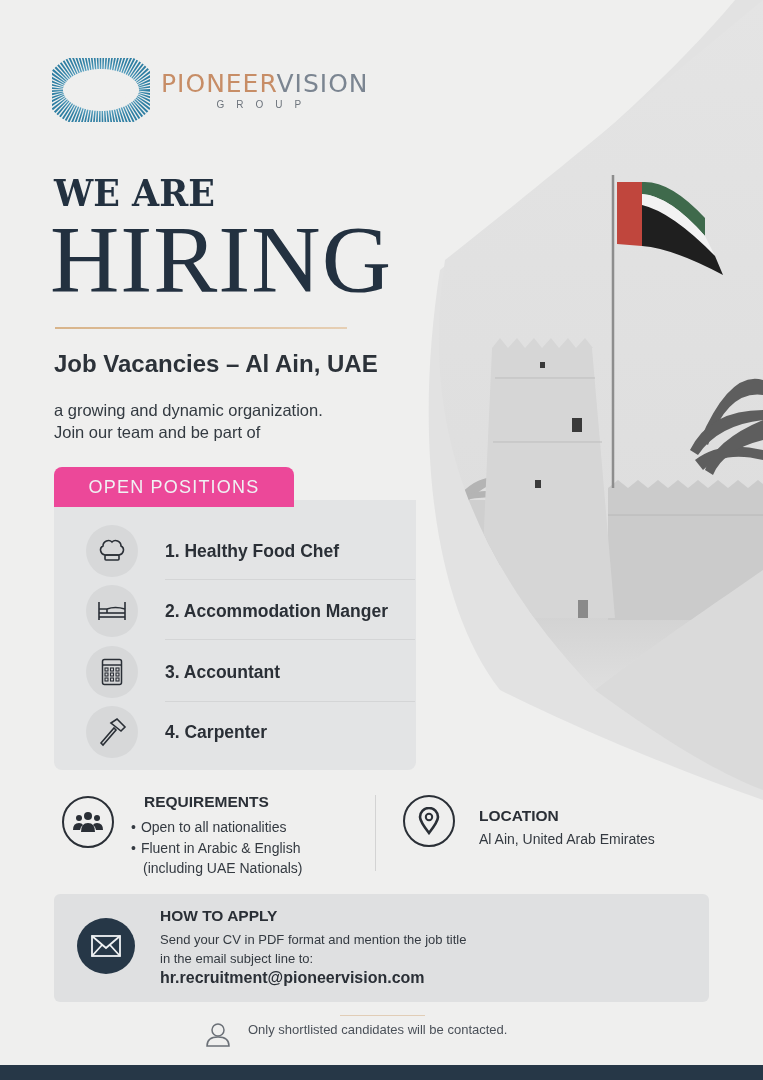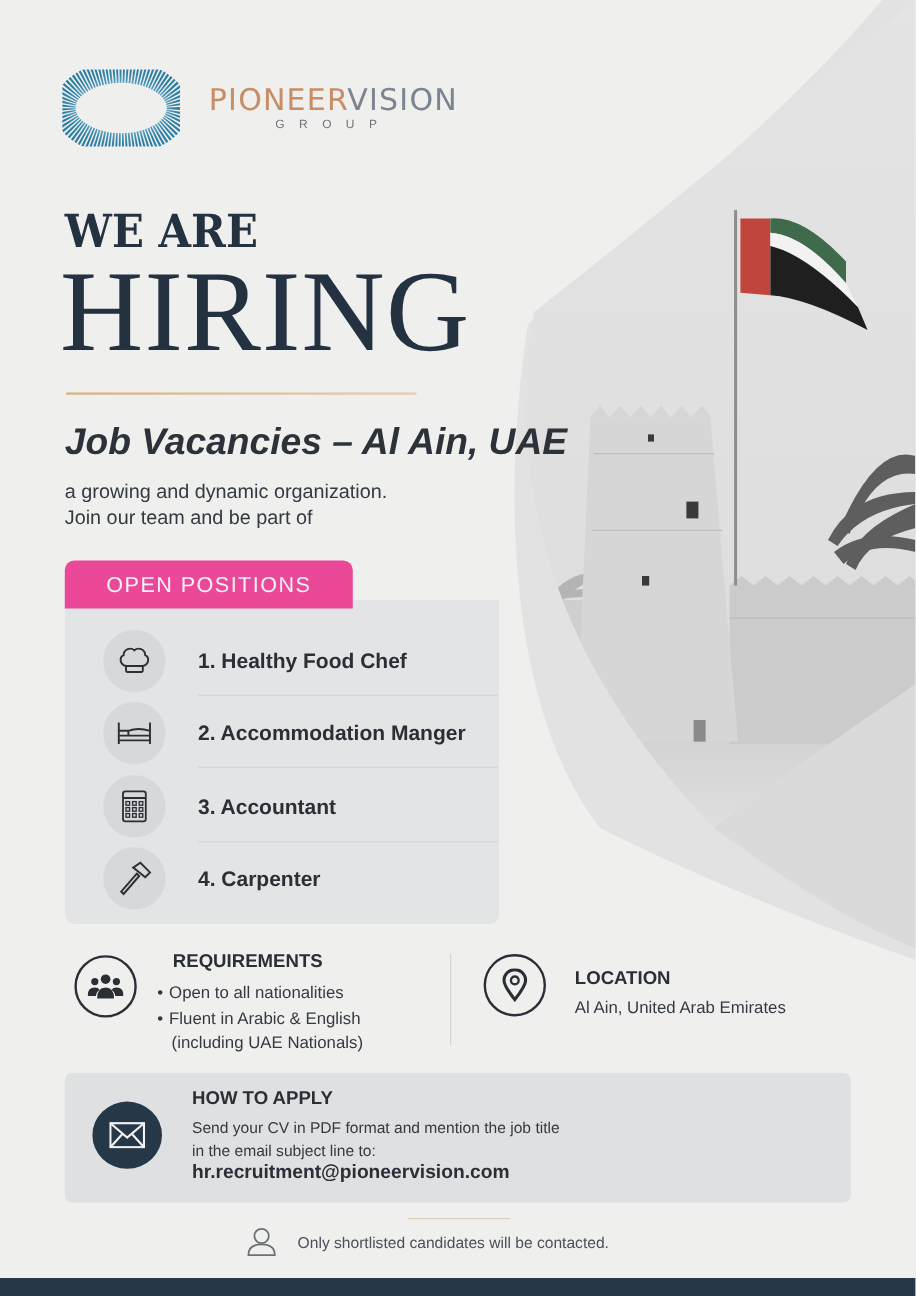--- a/index.html
+++ b/index.html
@@ -11,21 +11,21 @@
     color: #2a2f36;
   }
   
   .bg-diag {
     position: absolute; left: 0; top: 0; width: 763px; height: 1080px;
     pointer-events: none;
   }
   
   .logo { position: absolute; left: 52px; top: 58px; display: flex; align-items: center; }
   .logo-mark { width: 98px; height: 64px; }
-  .logo-text { margin-left: 24px; }
+  .logo-text { margin-left: 11px; }
   .logo-name {
     font-family: "DejaVu Sans", sans-serif;
     font-size: 25px; letter-spacing: 1px; font-weight: normal;
     color: #c78d66; line-height: 1;
   }
   .logo-name .vis { color: #7b8591; }
   .logo-group {
     font-size: 10px; letter-spacing: 12px; color: #6d747c;
     text-align: center; margin-top: 3px; padding-right: 0;
   }
@@ -40,21 +40,21 @@
     font-family: "Liberation Serif", serif;
     font-size: 96px; color: #233140; letter-spacing: 1px;
     line-height: 1;
   }
   .gold-rule {
     position: absolute; left: 55px; top: 327px; width: 292px; height: 2px;
     background: linear-gradient(90deg, #d8b48a, #e6cfb4);
   }
   .subtitle {
     position: absolute; left: 54px; top: 350px;
-    font-size: 31px; font-weight: bold; color: #2c3239; font-style: italic;
+    font-size: 24px; font-weight: bold; color: #2c3239;
   }
   .intro {
     position: absolute; left: 54px; top: 399px; width: 320px;
     font-size: 16.5px; color: #333a41; line-height: 22px;
   }
   .positions-panel {
     position: absolute; left: 54px; top: 500px; width: 362px; height: 270px;
     background: #e3e4e5; border-radius: 0 0 8px 8px;
   }
   .positions-tab {
@@ -93,21 +93,21 @@
   }
   .mail-circle {
     position: absolute; left: 77px; top: 918px; width: 58px; height: 56px;
     border-radius: 50%; background: #263747;
     display: flex; align-items: center; justify-content: center;
   }
   .apply-title { position: absolute; left: 160px; top: 907px; font-size: 15.5px; font-weight: bold; color: #2a2f36; }
   .apply-text { position: absolute; left: 160px; top: 931px; font-size: 13px; color: #343a41; line-height: 18.5px; width: 360px; }
   .apply-email { position: absolute; left: 160px; top: 969px; font-size: 16px; font-weight: bold; color: #2a2f36; }
   .foot-rule { position: absolute; left: 340px; top: 1015px; width: 85px; height: 1px; background: #e1cdb6; }
-  .foot-note { position: absolute; left: 205px; top: 1022px; display: flex; align-items: center; }
+  .foot-note { position: absolute; left: 205px; top: 1022px; display: flex; align-items: flex-start; }
   .foot-text { margin-left: 17px; font-size: 13px; color: #4b5159; }
   .footer-bar { position: absolute; left: 0; top: 1065px; width: 763px; height: 15px; background: #263747; }
 </style>
 </head>
 <body>
 
 <svg class="bg-diag" viewBox="0 0 763 1080" xmlns="http://www.w3.org/2000/svg">
   <defs>
     <linearGradient id="sky" x1="0" y1="0" x2="0" y2="1">
       <stop offset="0" stop-color="#e4e4e4"></stop>

